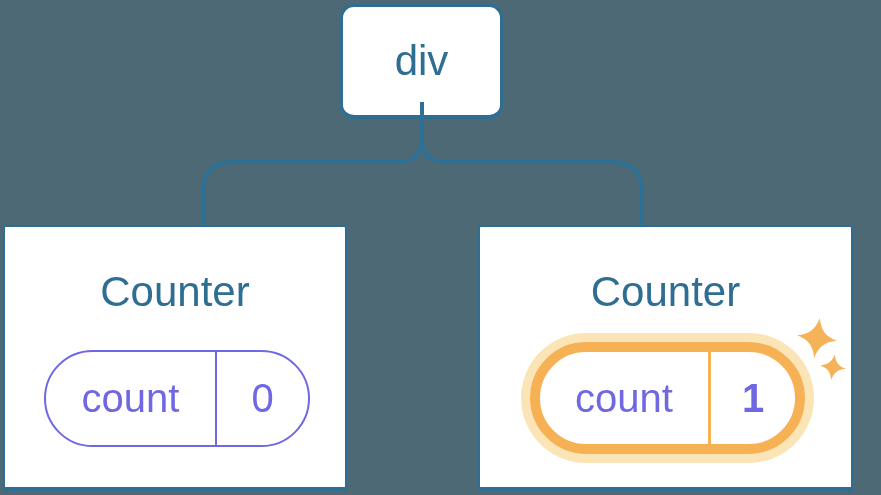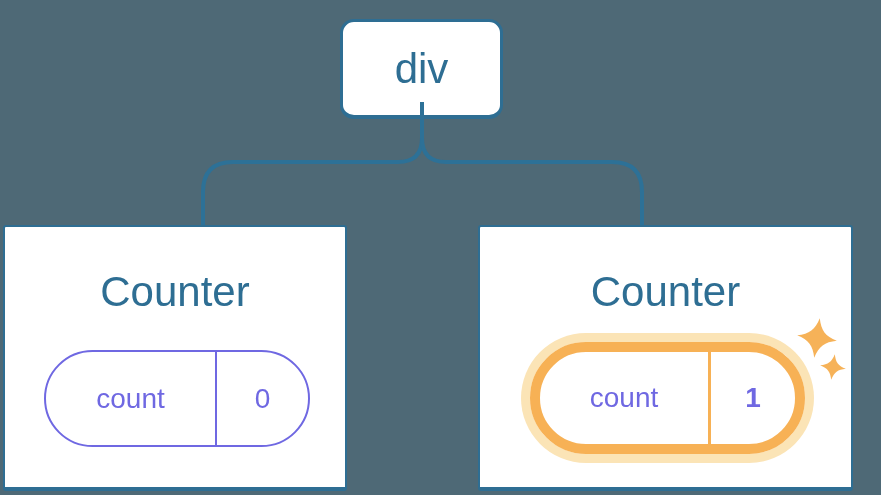--- a/index.html
+++ b/index.html
@@ -9,22 +9,22 @@
     width: 881px;
     height: 495px;
     background: var(--background, #4E6976);
     font-family: "Liberation Sans", sans-serif;
     overflow: hidden;
   }
 
   
   .root-box {
     position: absolute;
-    left: 340px; top: 19px;
-    width: 163px; height: 100px;
+    left: 340px; top: 4px;
+    width: 163px; height: 115px;
     box-sizing: border-box;
     background: var(--card-background, #fff);
     border: 3px solid var(--node-blue, #2E6E93);
     border-bottom-width: 4px;
     border-radius: 14px;
     display: flex; align-items: center; justify-content: center;
     color: var(--node-blue, #2E6E93);
     font-size: 42px;
     font-weight: 500;
   }
@@ -63,21 +63,21 @@
     line-height: 1;
     color: var(--node-blue, #2E6E93);
   }
 
   
   .pill {
     position: absolute;
     display: flex;
     box-sizing: border-box;
     color: var(--state-purple, #6F68E2);
-    font-size: 28px;
+    font-size: 40px;
   }
   .pill-key {
     display: flex; align-items: center; justify-content: center;
     width: 171px;
     box-sizing: border-box;
   }
   .pill-value {
     flex: 1;
     display: flex; align-items: center; justify-content: center;
   }

